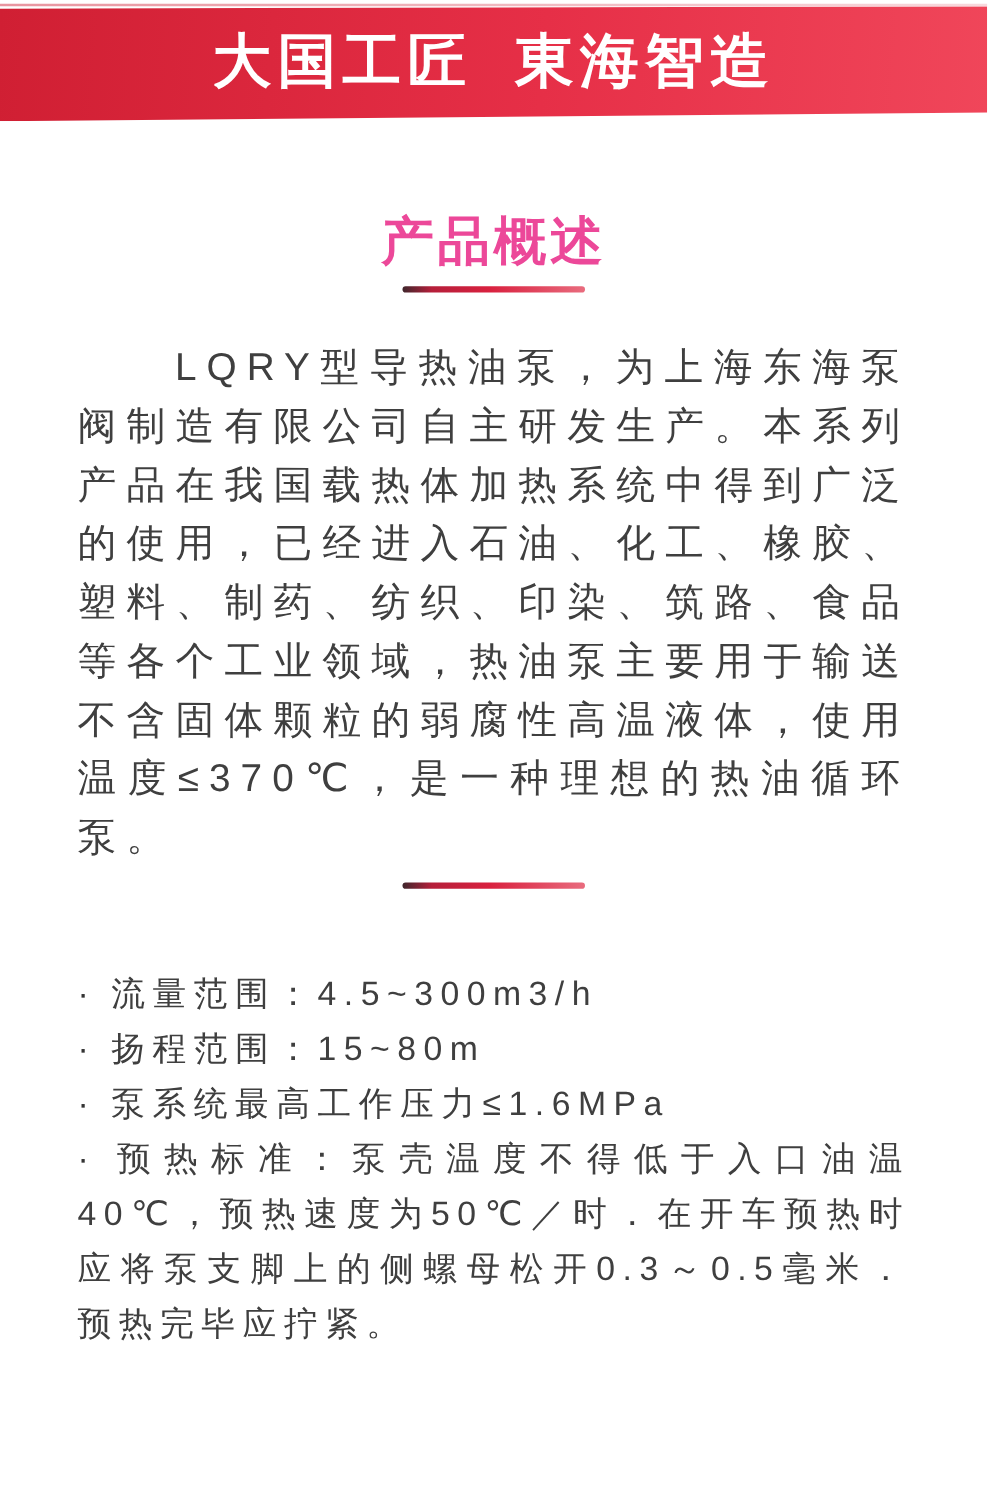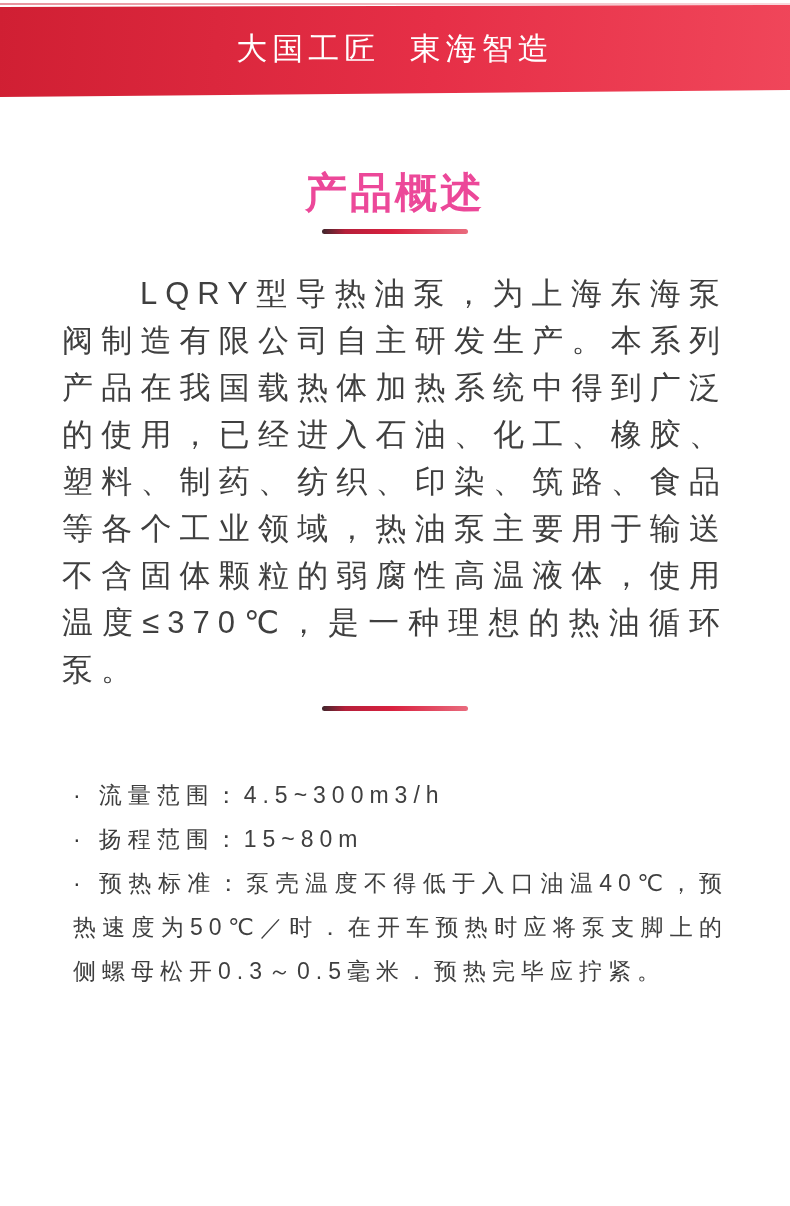--- a/index.html
+++ b/index.html
@@ -28,22 +28,22 @@
     height: 92px;
     background: linear-gradient(94deg, #d01f33 0%, #e62f47 55%, #f0465a 100%);
     clip-path: polygon(0 2px, 100% 0, 100% 85px, 0 92px);
     display: flex;
     align-items: center;
     justify-content: center;
   }
   .banner h1 {
     margin: 0;
     padding-bottom: 4px;
-    font-size: 31px;
-    font-weight: normal;
+    font-size: 47px;
+    font-weight: bold;
     color: #ffffff;
     letter-spacing: 5px;
     word-spacing: 16px;
     white-space: nowrap;
   }
 
   .content { padding-top: 170px; }
 
   .section-title {
     margin: 0;
@@ -74,27 +74,26 @@
     text-justify: inter-character;
     text-indent: 78px;
   }
 
   .cond-list {
     margin: 62px 62px 0;
     padding: 0;
     list-style: none;
   }
   .cond-item {
-    font-size: 23px;
+    font-size: 27px;
     line-height: 44px;
     letter-spacing: 6px;
     color: #3f3f3f;
     text-align: justify;
     text-justify: inter-character;
-    margin-left: 11px;
   }
   .cond-bullet {
     display: inline-block;
     margin-right: 12px;
     color: #333333;
   }
 </style>
 </head>
 <body>
 
@@ -113,18 +112,19 @@
       <div class="title-underline"></div>
       <p class="overview-para">LQRY型导热油泵，为上海东海泵阀制造有限公司自主研发生产。本系列产品在我国载热体加热系统中得到广泛的使用，已经进入石油、化工、橡胶、塑料、制药、纺织、印染、筑路、食品等各个工业领域，热油泵主要用于输送不含固体颗粒的弱腐性高温液体，使用温度≤370℃，是一种理想的热油循环泵。</p>
     </section>
 
     <section>
       <div class="title-underline"></div>
 
       <ul class="cond-list">
         <li class="cond-item"><span class="cond-bullet">·</span><span>流量范围：4.5~300m3/h</span></li>
         <li class="cond-item"><span class="cond-bullet">·</span><span>扬程范围：15~80m</span></li>
+        <li class="cond-item"><span class="cond-bullet">·</span><span>泵系统最高工作压力≤1.6MPa</span></li>
         <li class="cond-item"><span class="cond-bullet">·</span><span>预热标准：泵壳温度不得低于入口油温40℃，预热速度为50℃／时．在开车预热时应将泵支脚上的侧螺母松开0.3～0.5毫米．预热完毕应拧紧。</span></li>
       </ul>
     </section>
 
   </div>
 </div>
 
 </body></html>

